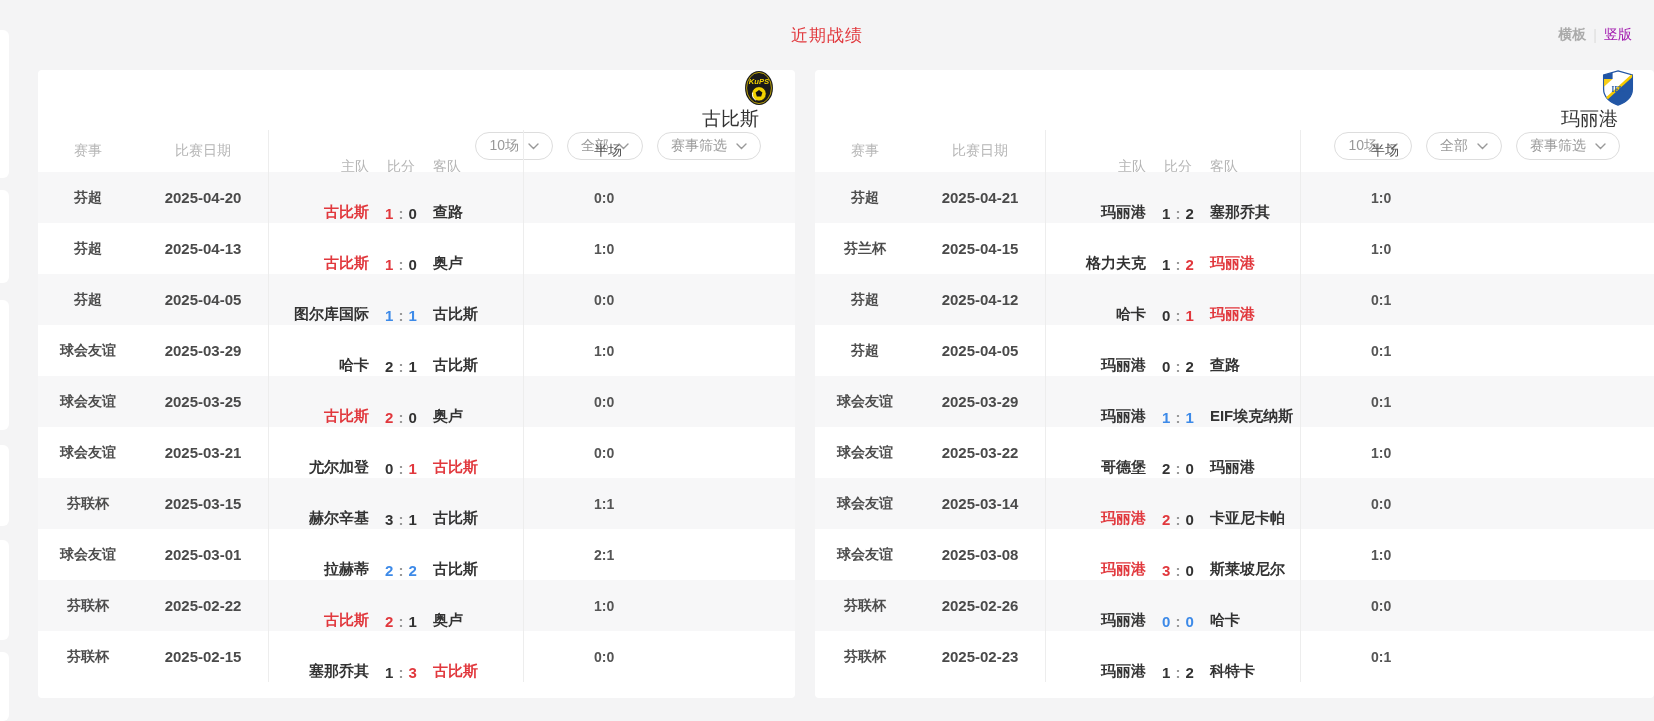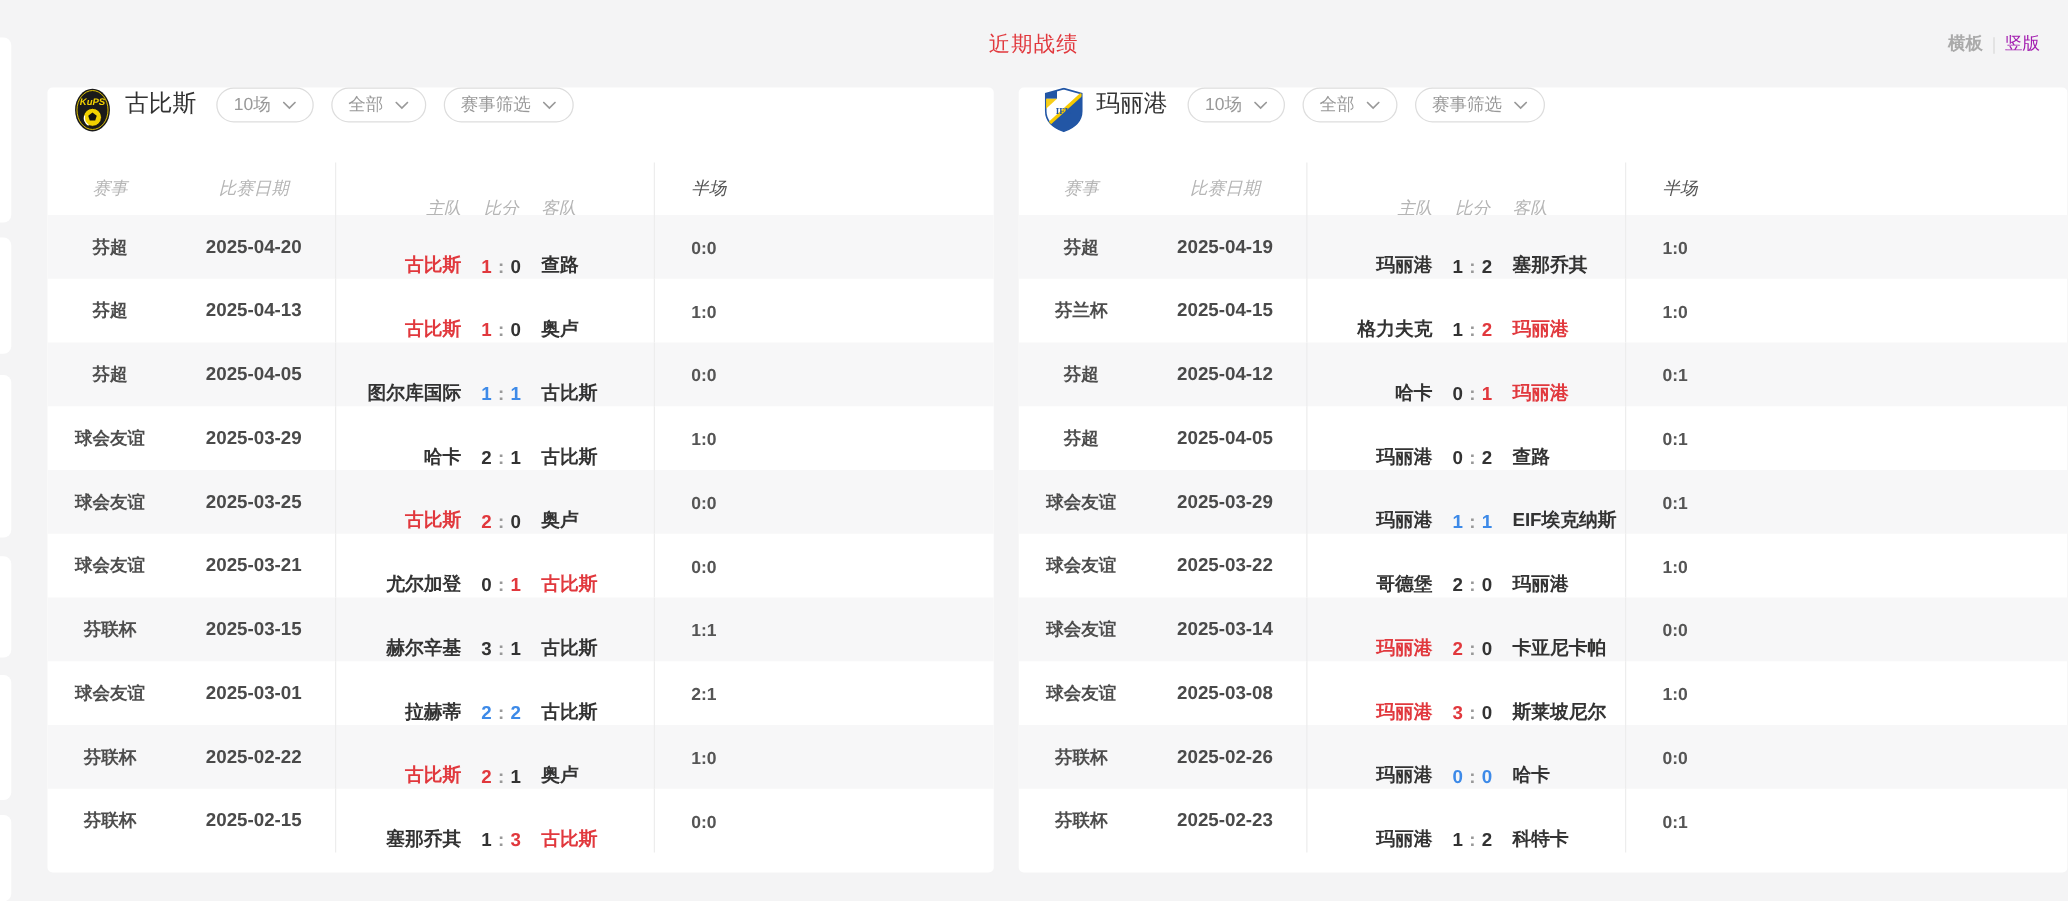--- a/index.html
+++ b/index.html
@@ -18,45 +18,45 @@
   .layout-toggle { position:absolute; right:22px; top:50%; transform:translateY(-50%); font-size:14px; color:#aaa; display:flex; align-items:center; }
   .toggle-sep { color:#ddd; margin:0 7px; }
   .toggle-vertical { color:#a21caf; cursor:pointer; }
   .toggle-horizontal { cursor:pointer;font-weight:bold; }
 
   .panels { display:flex; gap:20px; margin-left:38px; align-items:flex-start; }
   .panel { background:#fff; border-radius:4px; padding-bottom:16px; }
   .panel-left { width:757px; flex:none; }
   .panel-right { flex:1; min-width:0; }
 
-  .team-header { display:flex; align-items:flex-start; height:60px; padding:0 20px; }
+  .team-header { display:flex; align-items:flex-end; height:60px; padding:0 20px;flex-direction:column; }
   .team-logo { width:32px; height:36px; flex:none; }
   .team-logo svg { width:100%; height:100%; display:block; }
   .team-name { font-size:19px; color:#333; margin:0 16px 0 10px; white-space:nowrap; }
   .pill { display:inline-flex; align-items:center; gap:9px; border:1px solid #ddd; border-radius:15px; height:28px; padding:12px 13px; color:#999; font-size:14px; margin-right:14px; cursor:pointer; background:#fff; white-space:nowrap; }
 
   .cols { display:flex; align-items:center; position:relative; }
   .cols::before, .cols::after { content:""; position:absolute; top:0; bottom:0; width:1px; background:#ededed; }
   .cols::before { left:230px; }
   .cols::after  { left:485px; }
 
-  .thead { height:42px; color:#b5b5b5; font-size:14px;font-style:italic; }
+  .thead { height:42px; color:#b5b5b5; font-size:14px; }
   .trow  { height:51px; font-size:15px; color:#333; cursor:pointer;font-weight:bold; }
   .tbody .trow:nth-child(odd) { background:#f7f7f8; }
 
   .c-league { width:100px; text-align:center; flex:none; font-size:14px; color:#4d4d4d; }
   .thead .c-league { color:#b5b5b5; }
   .c-date { width:130px; text-align:center; flex:none; color:#4a4a4a; }
   .thead .c-date { color:#b5b5b5; }
   .c-match { width:255px; flex:none; display:flex; align-items:flex-end; }
   .m-home { flex:1.12; text-align:right; white-space:nowrap; }
   .m-score { width:64px; flex:none; display:flex; justify-content:center; align-items:center; gap:5px;margin-top:32px; }
   .m-away { flex:1; text-align:left; white-space:nowrap; }
   .s-colon { color:#999; }
-  .c-half { padding-left:30px; font-size:14px; color:#555; }
+  .c-half { padding-left:30px; font-size:14px; color:#555;margin-left:41px; }
 
   .win  { color:#e1383d; }
   .draw { color:#3d8ae8; }
 
   .chev { flex:none; }
 </style>
 </head>
 <body>
 
 <div class="sliver" style="top:30px;height:148px;"></div>
@@ -302,21 +302,21 @@
       <span class="c-match">
         <span class="m-home">主队</span>
         <span class="m-score">比分</span>
         <span class="m-away">客队</span>
       </span>
       <span class="c-half">半场</span>
     </div>
     <div class="tbody">
         <div class="cols trow">
     <span class="c-league">芬超</span>
-    <span class="c-date">2025-04-19</span>
+    <span class="c-date">2025-04-21</span>
     <span class="c-match">
       <span class="m-home">玛丽港</span>
       <span class="m-score">
         <span>1</span>
         <span class="s-colon">:</span>
         <span>2</span>
       </span>
       <span class="m-away">塞那乔其</span>
     </span>
     <span class="c-half">1:0</span>

